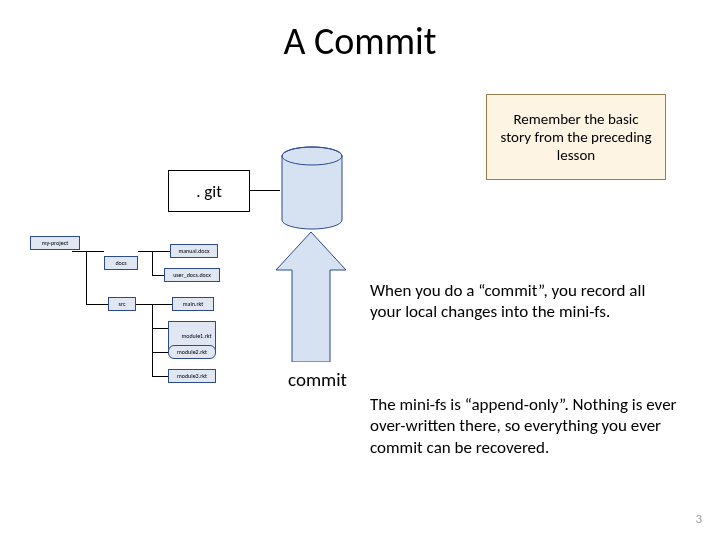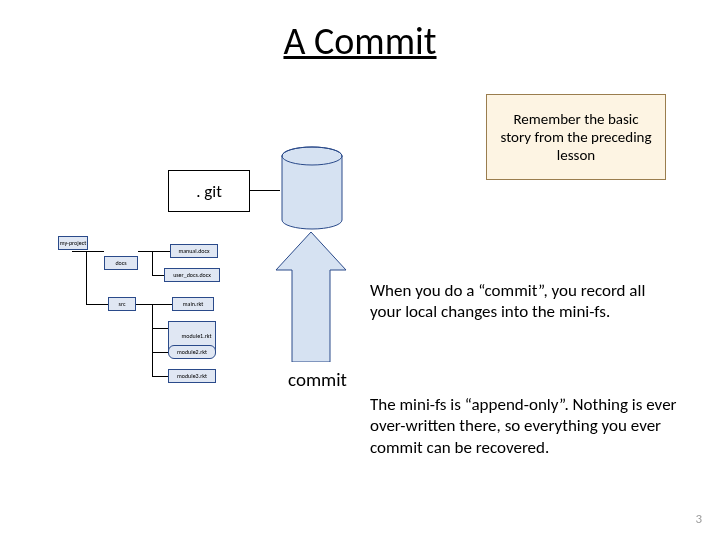--- a/index.html
+++ b/index.html
@@ -13,21 +13,20 @@
     overflow: hidden;
   }
   .title {
     position: absolute;
     top: 18px;
     left: 0;
     width: 720px;
     text-align: center;
     font-size: 38px;
     color: #000;
-    text-decoration: underline;
   }
   .git-box {
     position: absolute;
     left: 168px;
     top: 170px;
     width: 82px;
     height: 42px;
     border: 1px solid #000;
     display: flex;
     align-items: center;
@@ -125,21 +124,21 @@
 <div class="db">
   <svg viewBox="0 0 64 84">
     <ellipse cx="32" cy="10" rx="30" ry="9" fill="#d6e2f2" stroke="#2a4a8a" stroke-width="1"></ellipse>
     <path d="M2 10 L2 74 A30 9 0 0 0 62 74 L62 10" fill="#d6e2f2" stroke="#2a4a8a" stroke-width="1"></path>
     <ellipse cx="32" cy="10" rx="30" ry="9" fill="none" stroke="#2a4a8a" stroke-width="1"></ellipse>
   </svg>
 </div>
 
 <div class="callout">Remember the basic story from the preceding lesson</div>
 
-<div class="node" style="left:30px; top:236px; width:30px; height:14px;margin-left:28px;">my-project</div>
+<div class="node" style="left:30px; top:236px; width:50px; height:14px;">my-project</div>
 
 <div class="node" style="left:104px; top:256px; width:34px; height:14px;">docs</div>
 <div class="node" style="left:170px; top:244px; width:48px; height:14px;">manual.docx</div>
 <div class="node" style="left:164px; top:268px; width:56px; height:14px;">user_docs.docx</div>
 
 <div class="node" style="left:108px; top:297px; width:28px; height:14px;">src</div>
 <div class="node" style="left:172px; top:297px; width:42px; height:14px;">main.rkt</div>
 <div class="node" style="left:168px; top:321px; width:48px; height:30px;padding-left:11px;">module1.rkt</div>
 <div class="node" style="left:168px; top:345px; width:48px; height:14px;border-radius:6px;">module2.rkt</div>
 <div class="node" style="left:168px; top:369px; width:48px; height:14px;">module3.rkt</div>

